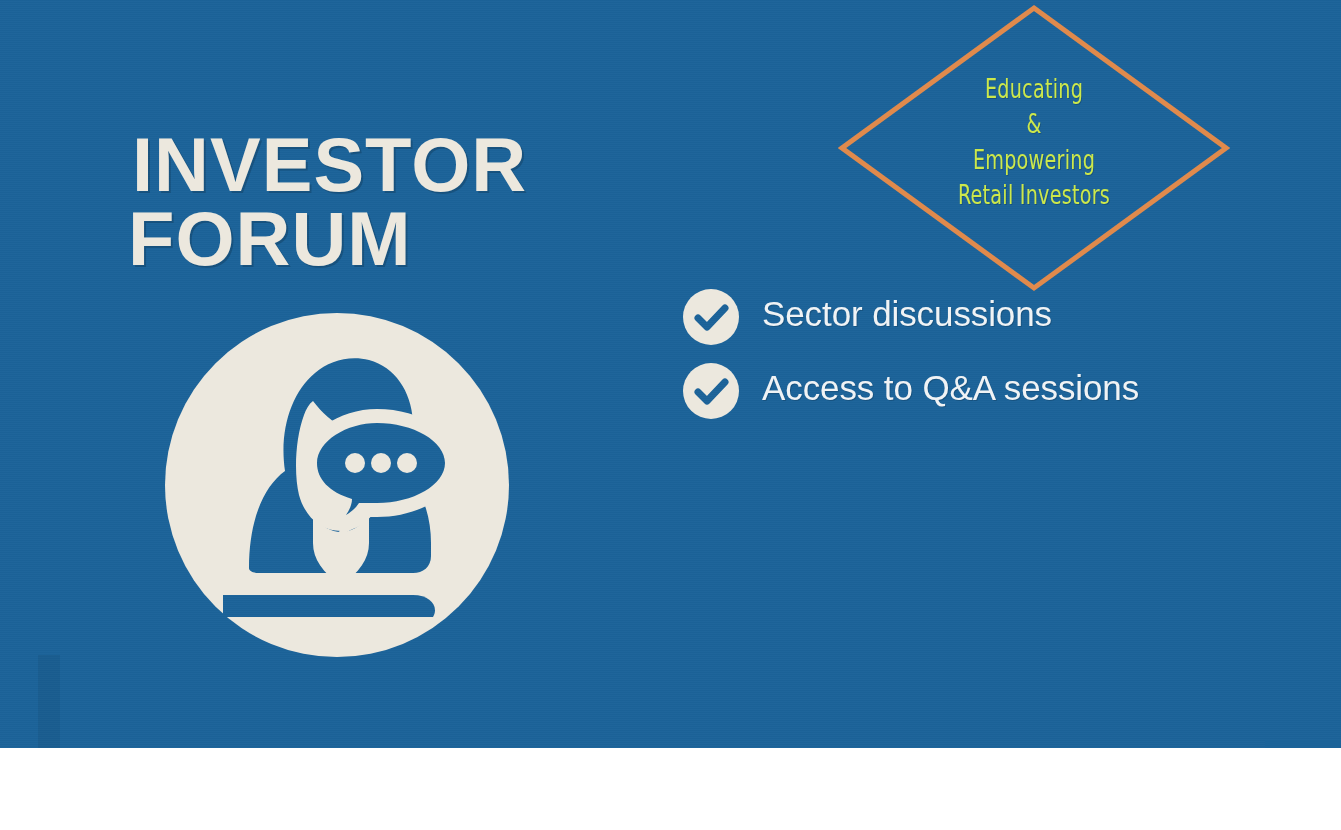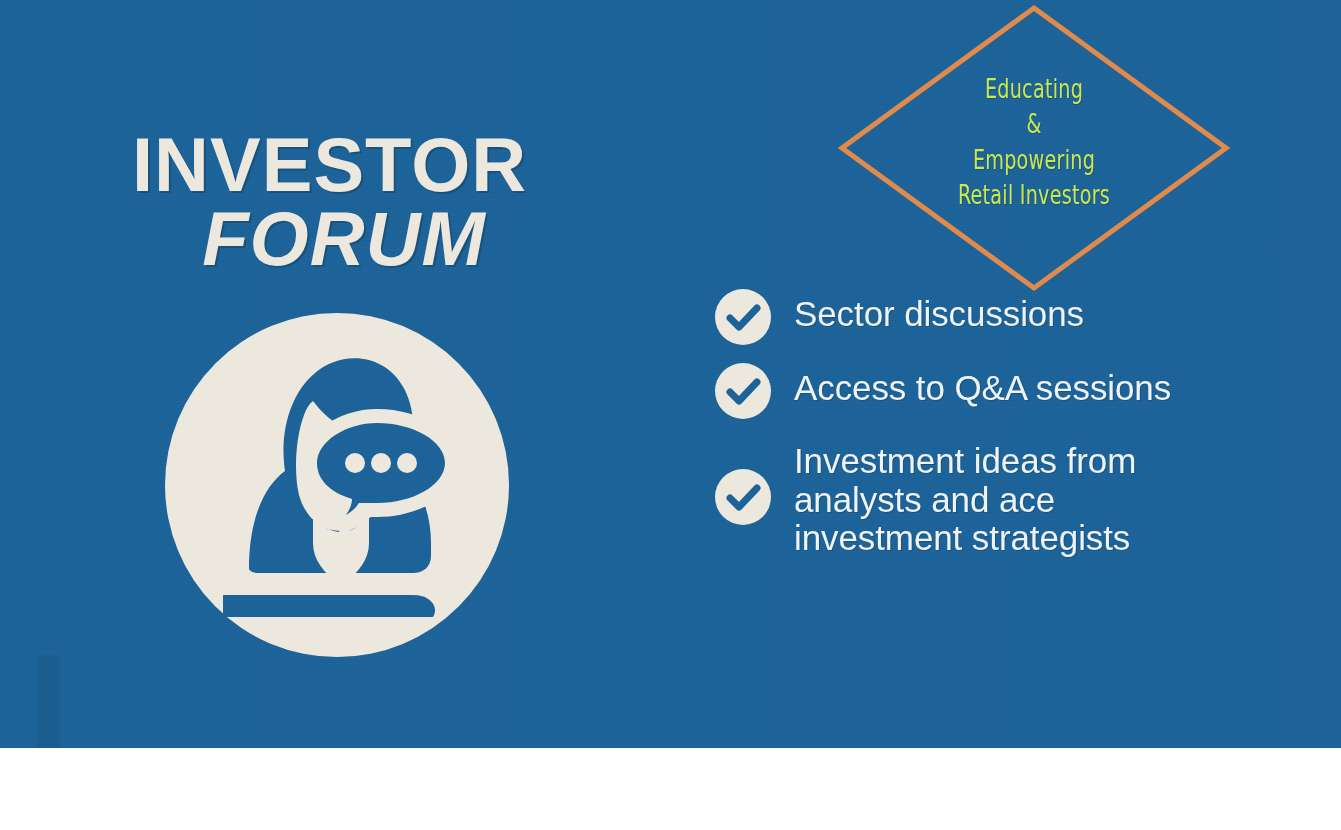--- a/index.html
+++ b/index.html
@@ -69,21 +69,21 @@
     font-family: "Liberation Sans", sans-serif;
     font-weight: bold;
     font-size: 76px;
     line-height: 0.98;
     letter-spacing: 1px;
     color: #ece8de;
     text-shadow: 2px 2px 0 rgba(0,0,0,0.17);
     white-space: nowrap;
   }
   .title-line-1 { text-align: left; padding-left: 4px; }
-  .title-line-2 { text-align: center; padding-right: 48px; font-style: italic; }
+  .title-line-2 { padding-right: 48px; }
 
   
   .person-icon-wrap {
     position: absolute;
     left: 163px;
     top: 311px;
     width: 348px;
     height: 348px;
   }
   .person-icon-wrap svg { display: block; width: 348px; height: 348px; }
@@ -116,21 +116,21 @@
     letter-spacing: 0.3px;
     transform: scaleX(0.82);
     transform-origin: center top;
     text-shadow: 1px 1px 0 rgba(0,0,0,0.18);
   }
   .diamond-text div { white-space: nowrap; }
 
   
   .bullets {
     position: absolute;
-    left: 714px;
+    left: 682px;
     top: 288px;
     width: 560px;
   }
   .bullet-row {
     display: flex;
     align-items: flex-start;
     margin-bottom: 16px;
   }
   .bullet-row:last-child { margin-bottom: 0; }
 
@@ -293,37 +293,18 @@
             </mask>
           </defs>
           <rect x="0" y="0" width="58" height="58" fill="#ece8de" mask="url(#chk-mask-2)"></rect>
         </svg>
       </span>
       <span class="bullet-text">
         <span class="tline">Access to Q&amp;A sessions</span>
       </span>
     </div>
 
-    <div class="bullet-row bullet-row-3">
-      <span class="check-badge">
-        <svg viewBox="0 0 58 58" xmlns="http://www.w3.org/2000/svg" aria-hidden="true">
-          <defs>
-            <mask id="chk-mask-3">
-              <rect x="0" y="0" width="58" height="58" fill="#000"></rect>
-              <circle cx="29" cy="29" r="28" fill="#fff"></circle>
-              <path d="M16 30 L25 39 L43 20" fill="none" stroke="#000" stroke-width="7" stroke-linecap="round" stroke-linejoin="round"></path>
-            </mask>
-          </defs>
-          <rect x="0" y="0" width="58" height="58" fill="#ece8de" mask="url(#chk-mask-3)"></rect>
-        </svg>
-      </span>
-      <span class="bullet-text">
-        <span class="tline">Investment ideas from</span>
-        <span class="tline">analysts and ace</span>
-        <span class="tline">investment strategists</span>
-      </span>
-    </div>
 
   </div>
 
   <div class="bottom-white"></div>
 
 </div>
 
 </body></html>

